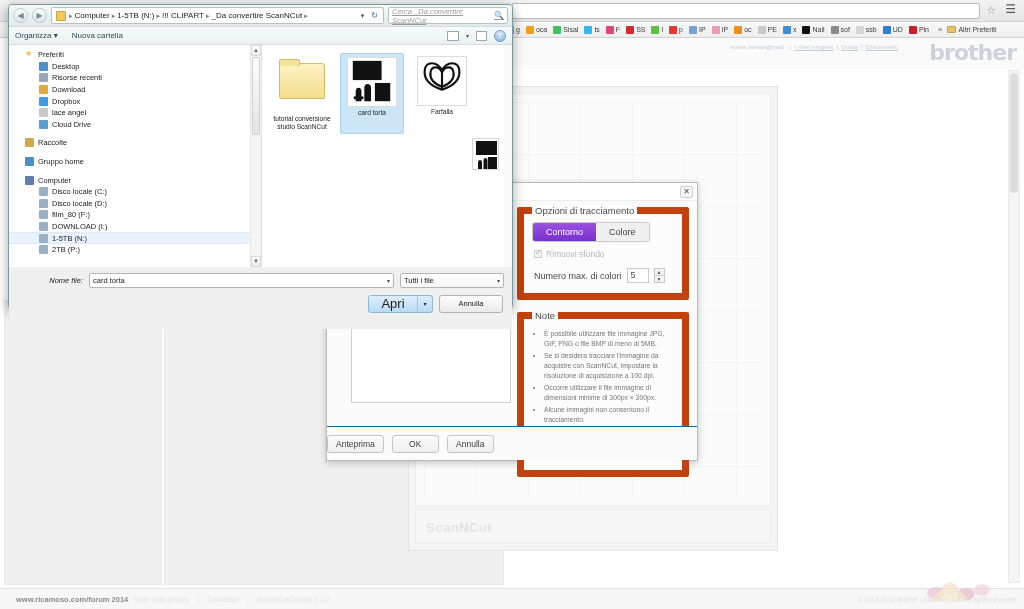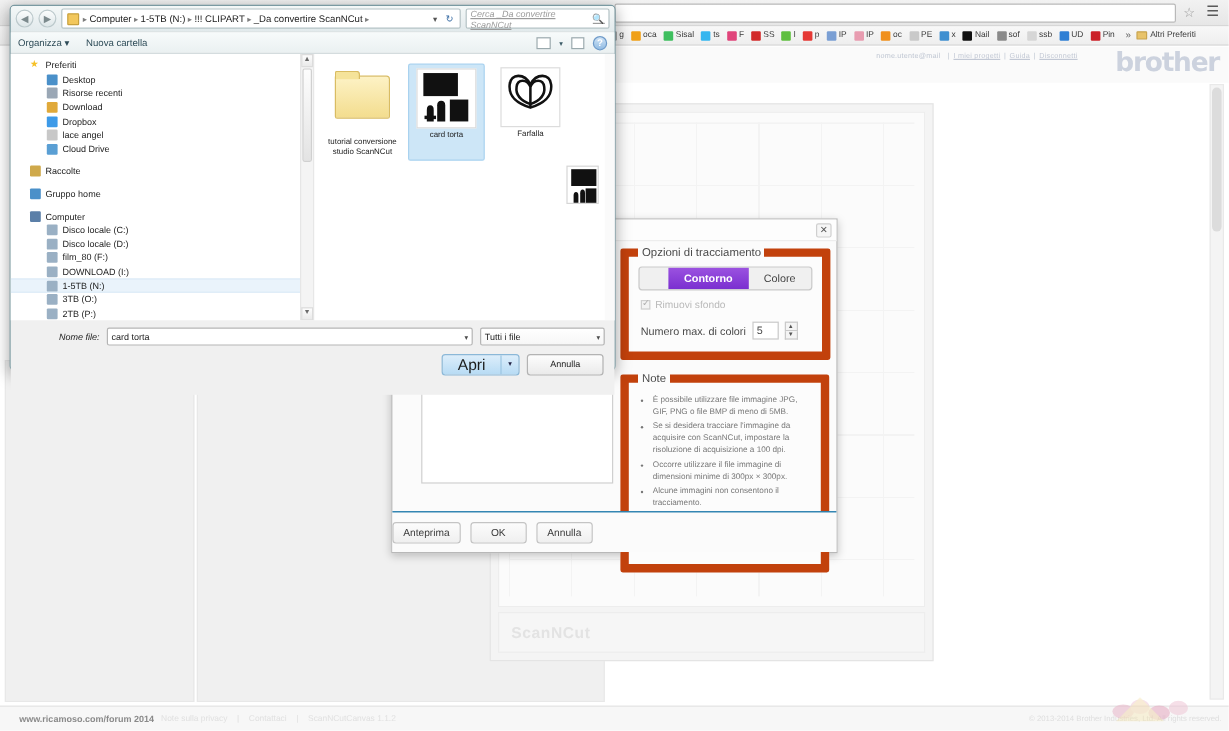--- a/index.html
+++ b/index.html
@@ -120,21 +120,21 @@
 
   fieldset.grp {
     border:7px solid #c2410c; border-radius:2px; margin:0 0 10px 0;
     padding:6px 8px 10px 8px; background:#fcfcfc;
   }
   fieldset.grp > legend { font-size:9.5px; color:#4a4a4a; padding:0 3px; }
 
   .seg { display:inline-flex; border:1px solid #c9c9c9; border-radius:3px; overflow:hidden; background:#f0f0f0; }
   .seg div { font-size:9px; padding:4px 13px; color:#444; cursor:pointer; }
   .seg div.active {
-    background:linear-gradient(#9b52e0,#7a2fd0); color:#fff; font-weight:bold;margin-left:24px;
+    background:linear-gradient(#9b52e0,#7a2fd0); color:#fff; font-weight:normal;
   }
   .chk-row { display:flex; align-items:center; gap:4px; margin:7px 0 0 2px; font-size:8.5px; color:#b9b9b9; }
   .chk { width:8px; height:8px; border:1px solid #cfcfcf; background:#f3f3f3; display:inline-block; position:relative; }
   .chk::after { content:"✓"; position:absolute; left:0px; top:-3px; font-size:8px; color:#b0b0b0; }
   .num-row { display:flex; align-items:center; gap:5px; margin:9px 0 0 2px; font-size:9px; color:#4a4a4a; }
   .num-in { width:22px; height:15px; border:1px solid #c9c9c9; background:#fff; font-size:9px;
             text-align:left; padding-left:3px; line-height:13px; }
   .spin { display:inline-flex; flex-direction:column; }
   .spin div { width:11px; height:7.5px; border:1px solid #c9c9c9; background:#f4f4f4;
               font-size:5px; line-height:6px; text-align:center; color:#555; cursor:pointer; }
@@ -533,24 +533,20 @@
           <div class="tree-item child">
             <span class="t-ico" style="background: rgb(154, 176, 196);"></span>
             <span>DOWNLOAD (I:)</span>
           </div>
           <div class="tree-item child sel">
             <span class="t-ico" style="background: rgb(154, 176, 196);"></span>
             <span>1-5TB (N:)</span>
           </div>
           <div class="tree-item child">
             <span class="t-ico" style="background: rgb(154, 176, 196);"></span>
-            <span>3TB (O:)</span>
-          </div>
-          <div class="tree-item child">
-            <span class="t-ico" style="background: rgb(154, 176, 196);"></span>
             <span>2TB (P:)</span>
           </div>
         </div>
       <div class="tree-scroll">
         <div class="ts-up">▲</div>
         <div class="ts-thumb"></div>
         <div class="ts-dn">▼</div>
       </div>
     </div>
 

